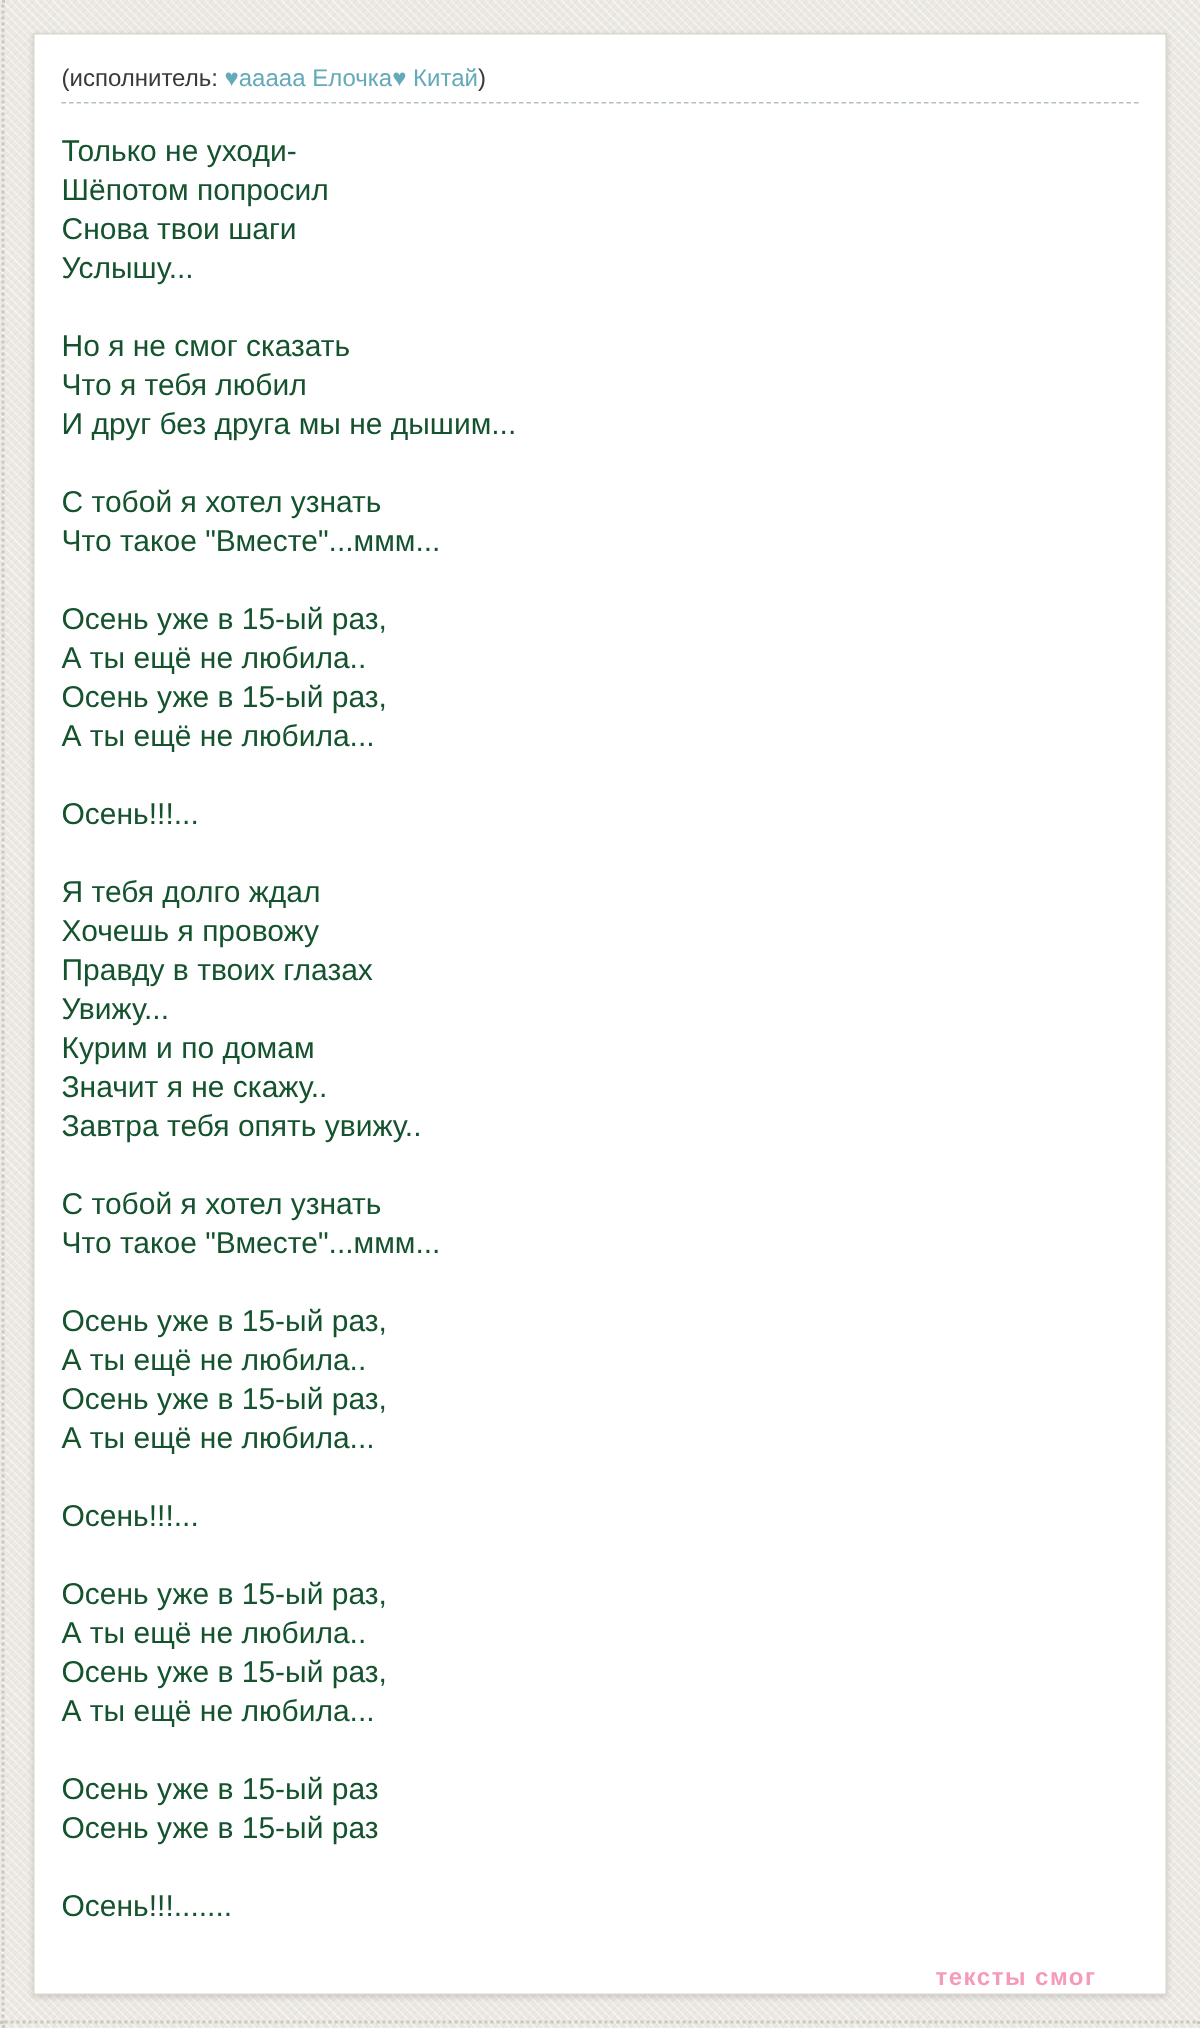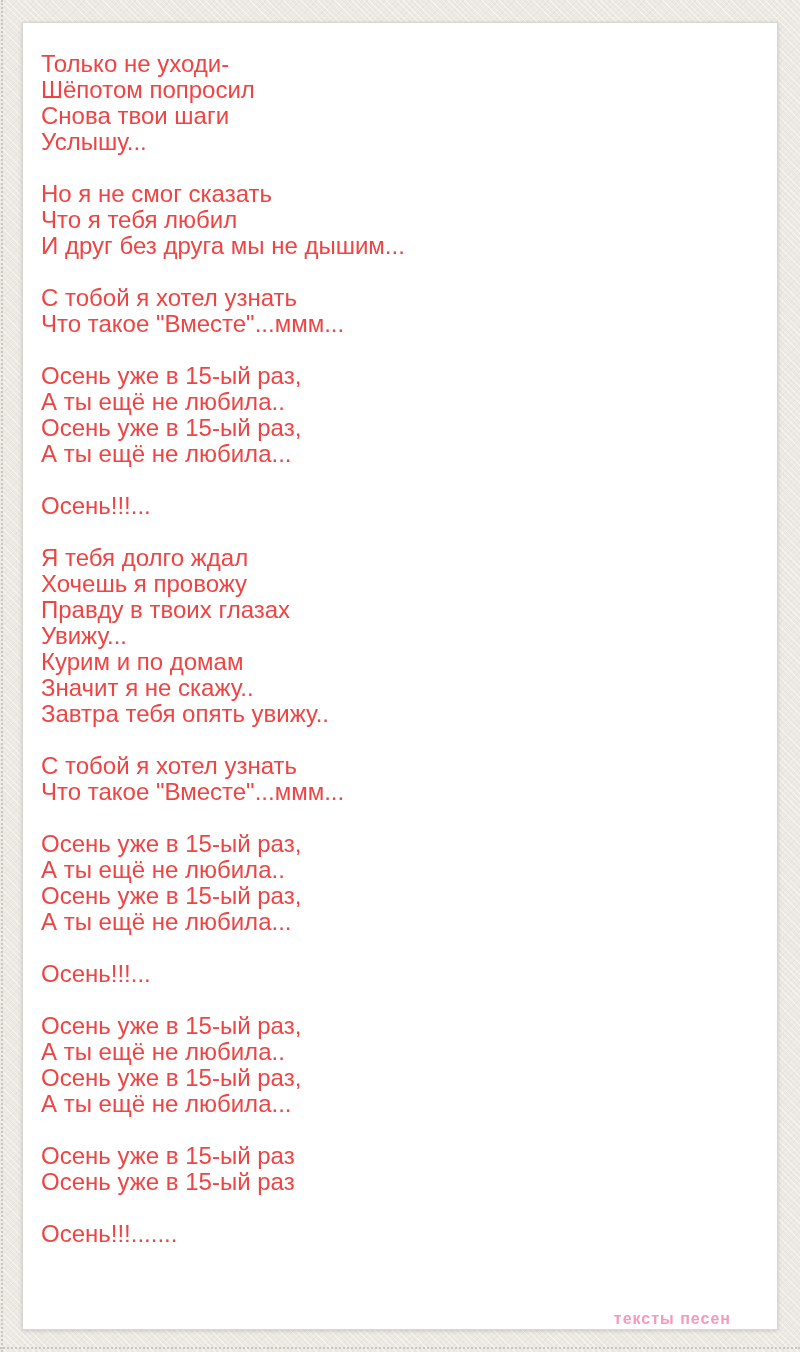--- a/index.html
+++ b/index.html
@@ -55,24 +55,24 @@
     color: #3a3a3a;
     padding-bottom: 5px;
     border-bottom: 1px dashed #aebfc9;
   }
   .artist-link {
     color: var(--artist-link, #64aab9);
     text-decoration: none;
     cursor: pointer;
   }
   .lyrics {
-    margin-top: 8px;
-    font-size: 24px;
+    margin-top: 19px;
+    font-size: 20px;
     line-height: 26px;
-    color: #ef4444;
+    color: #14532d;
     white-space: pre-line;
   }
   .logo {
     position: absolute;
     right: 8px;
     bottom: 2px;
     text-align: right;
     cursor: pointer;
     line-height: 1;
   }
@@ -95,20 +95,23 @@
 </style>
 </head>
 <body>
 
 <div class="edge-left"></div>
 <div class="edge-bottom"></div>
 
 <div class="card">
 
 
+  <div class="artist-line">
+    <span>(исполнитель: </span><a class="artist-link">♥ааааа Елочка♥ Китай</a><span>)</span>
+  </div>
 
   <div class="lyrics">Только не уходи-
 Шёпотом попросил
 Снова твои шаги
 Услышу...
 
 Но я не смог сказать
 Что я тебя любил
 И друг без друга мы не дышим...
 
@@ -144,16 +147,16 @@
 А ты ещё не любила..
 Осень уже в 15-ый раз,
 А ты ещё не любила...
 
 Осень уже в 15-ый раз
 Осень уже в 15-ый раз
 
 Осень!!!.......</div>
 
   <div class="logo">
-    <div class="logo-tagline">тексты песен</div>
+    <div class="logo-tagline">тексты смог</div>
   </div>
 
 </div>
 
 </body></html>

